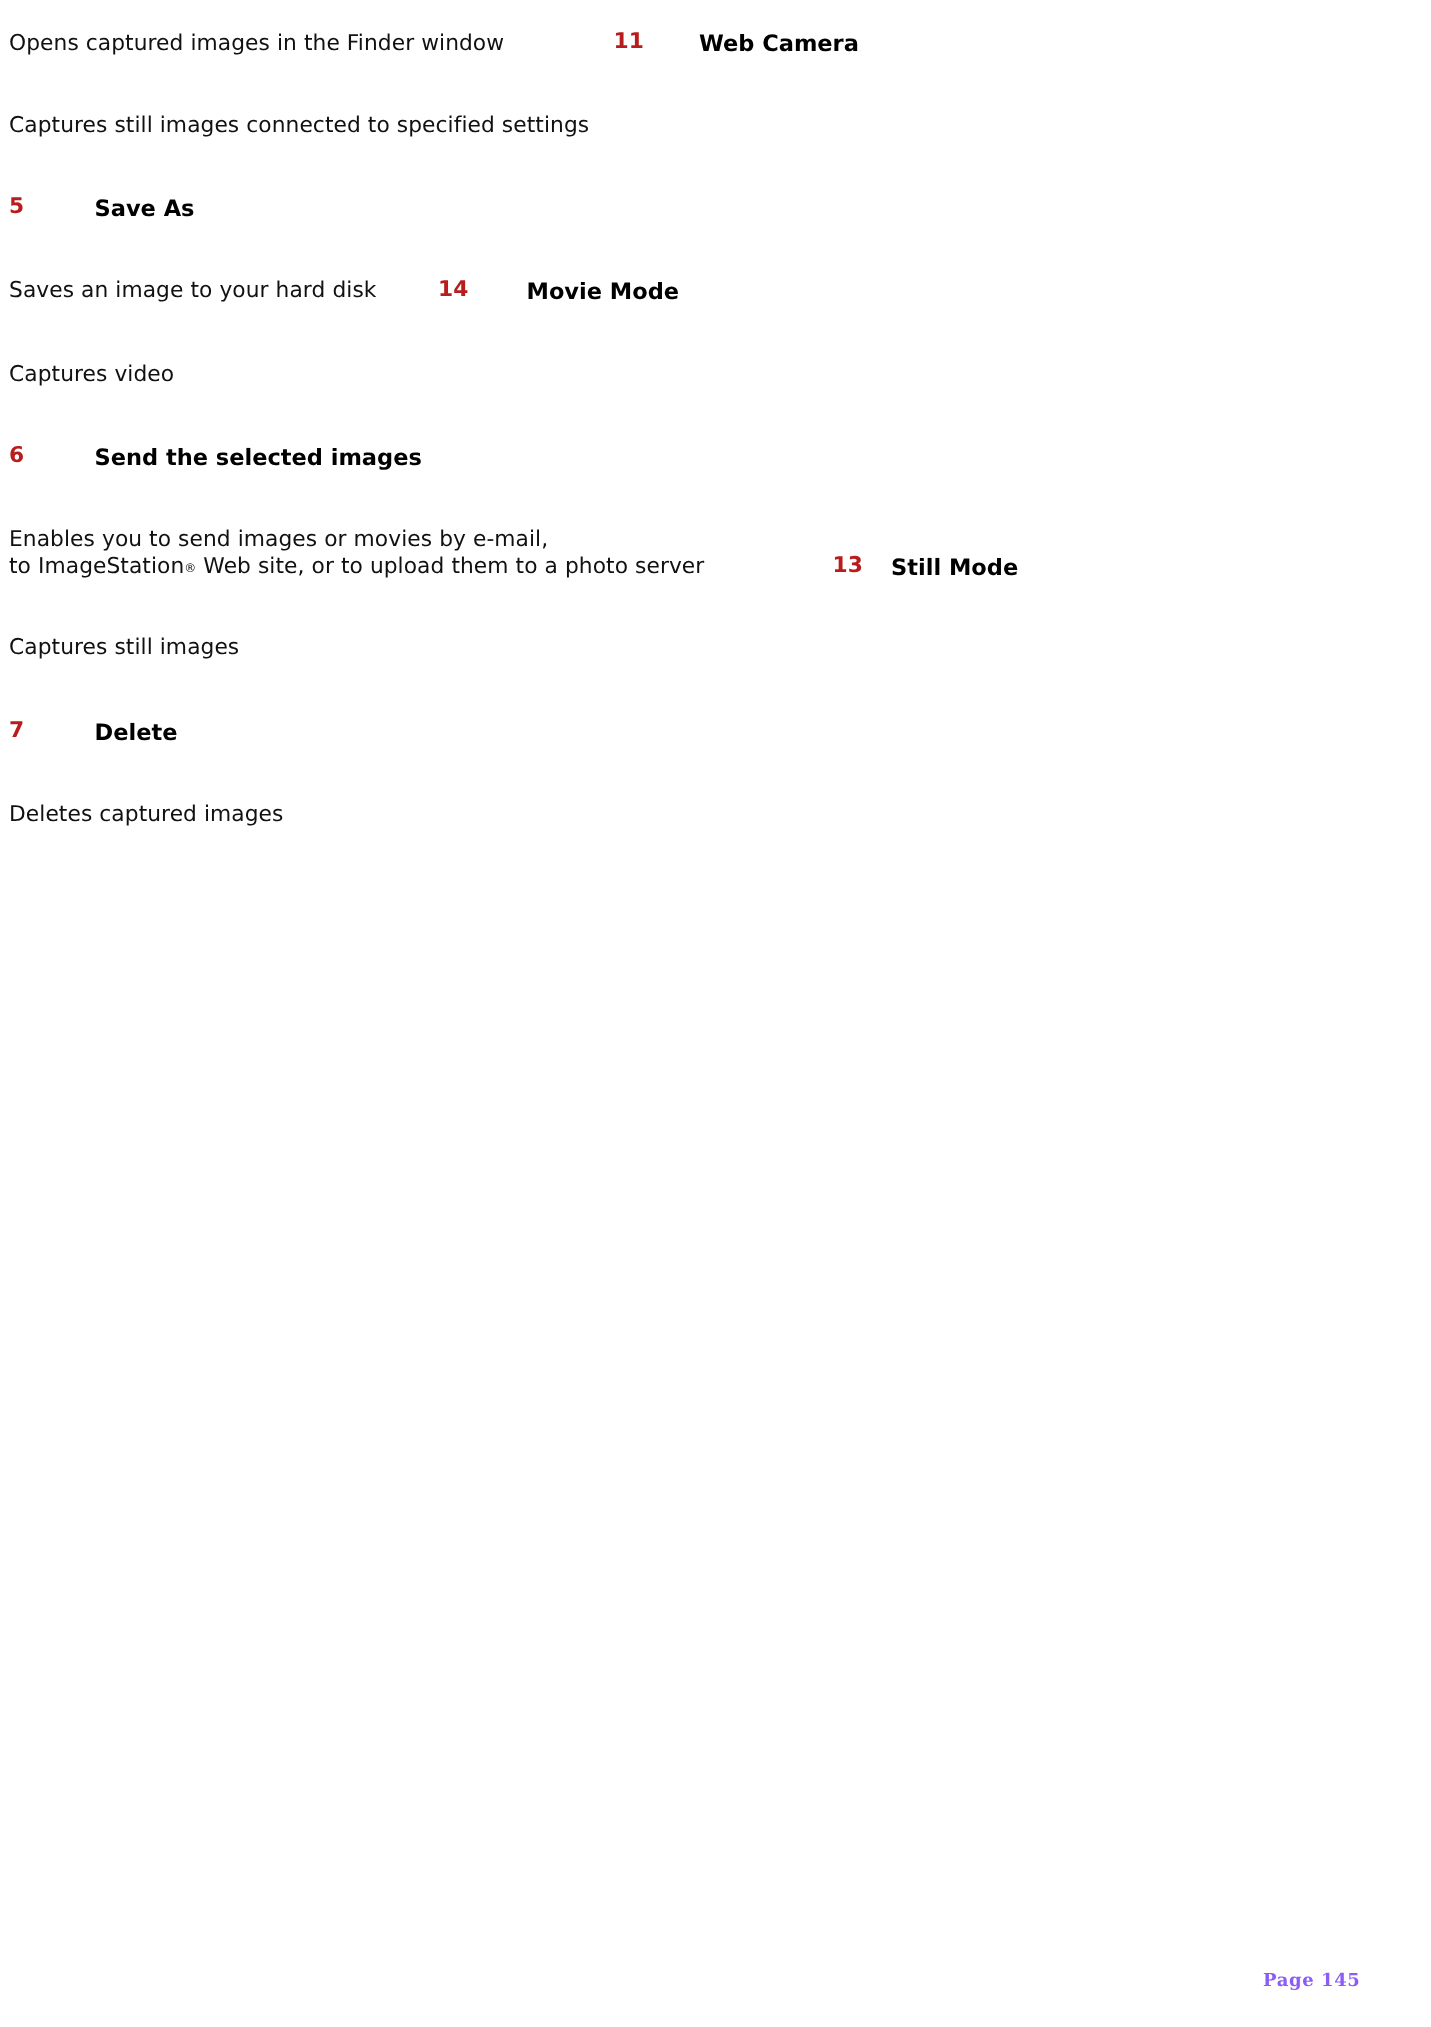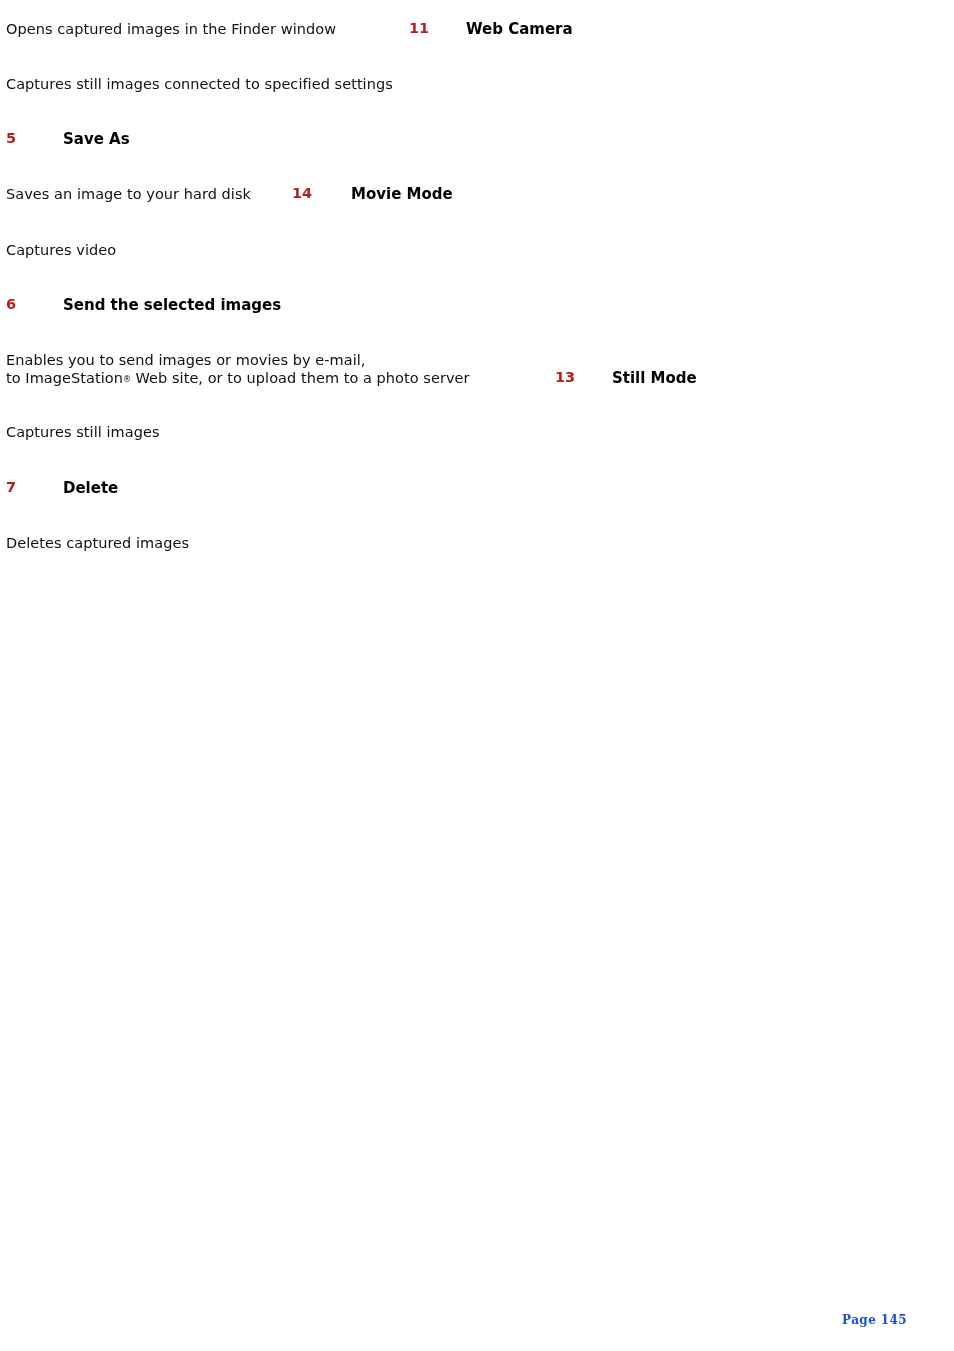--- a/index.html
+++ b/index.html
@@ -84,21 +84,21 @@
 
   
   .footer {
     position: absolute;
     right: 19px;
     top: 1313px;
     font-family: "DejaVu Serif", "Liberation Serif", serif;
     font-weight: 700;
     font-size: 12px;
     letter-spacing: 0.4px;
-    color: #1d4ed8;
+    color: #8b5cf6;
   }
 </style>
 </head>
 <body>
 
 <div class="page">
 
   <div class="row desc" style="left:6px; top:20px;">Opens captured images in the Finder window</div>
 
   <div class="row desc" style="left:6px; top:75px;">Captures still images connected to specified settings</div>
@@ -126,18 +126,18 @@
   <div class="num" style="left:6px; top:479px;">7</div>
   <div class="label" style="left:63px; top:479px;">Delete</div>
 
   <div class="num" style="left:409px; top:20px;">11</div>
   <div class="label" style="left:466px; top:20px;">Web Camera</div>
 
   <div class="num" style="left:292px; top:185px;">14</div>
   <div class="label" style="left:351px; top:185px;">Movie Mode</div>
 
   <div class="num" style="left:523px; top:369px;margin-left:32px;">13</div>
-  <div class="label" style="left:612px; top:369px;">Still Mode</div>
+  <div class="label" style="left:594px; top:369px;">Still Mode</div>
 
 
   <div class="footer">Page 145</div>
 
 </div>
 
 </body></html>

